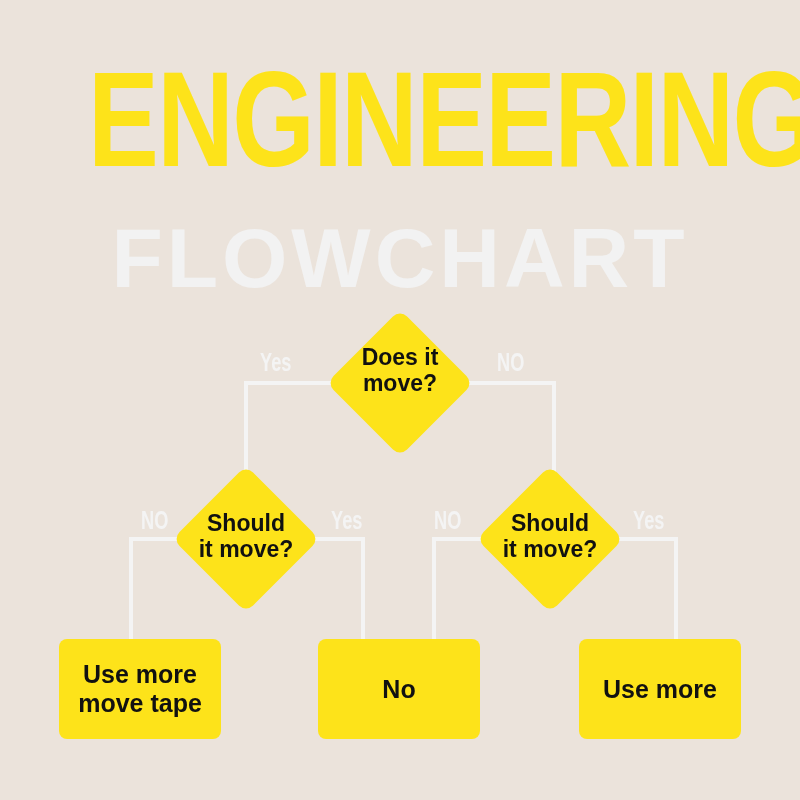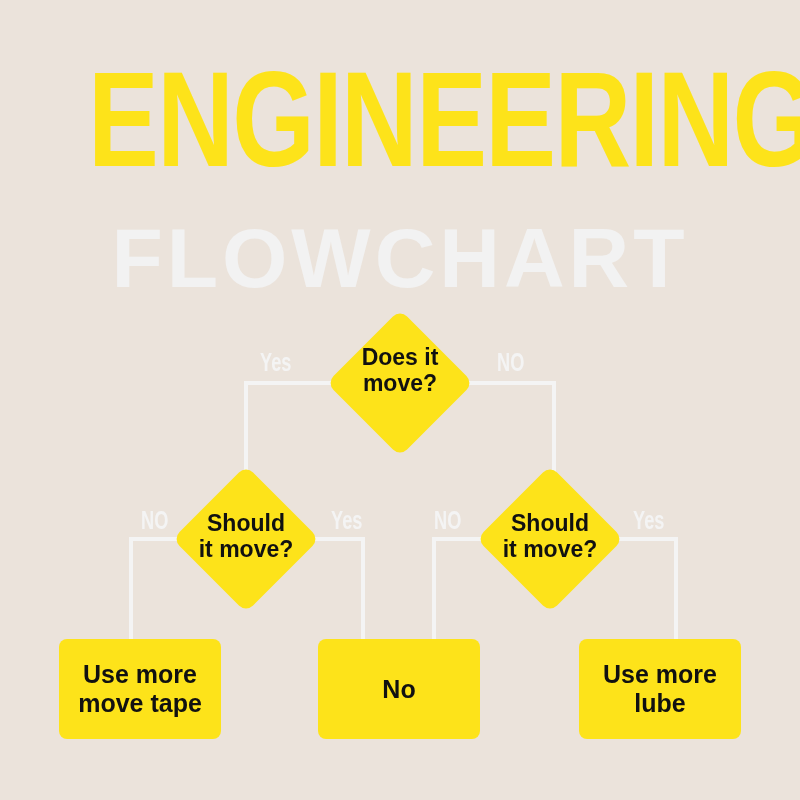--- a/index.html
+++ b/index.html
@@ -66,15 +66,14 @@
     </div>
 </div>
 <div class="box" style="left:318px;top:639px;">
   <div>
       <div>No</div>
     </div>
 </div>
 <div class="box" style="left:579px;top:639px;">
   <div>
       <div>Use more</div>
-      <div>lube</div>
     </div>
 </div>
 
 </body></html>

